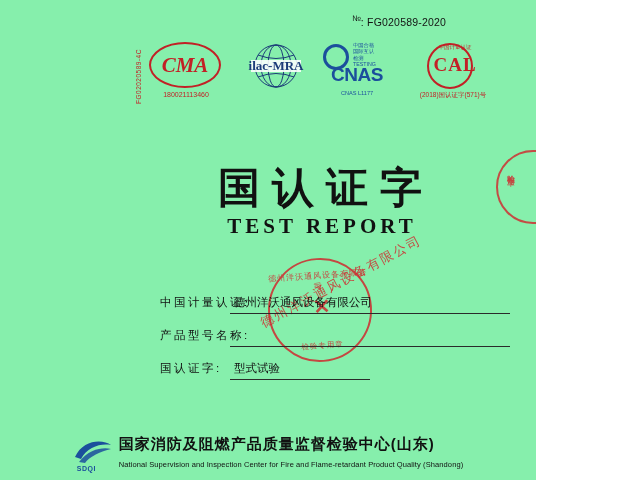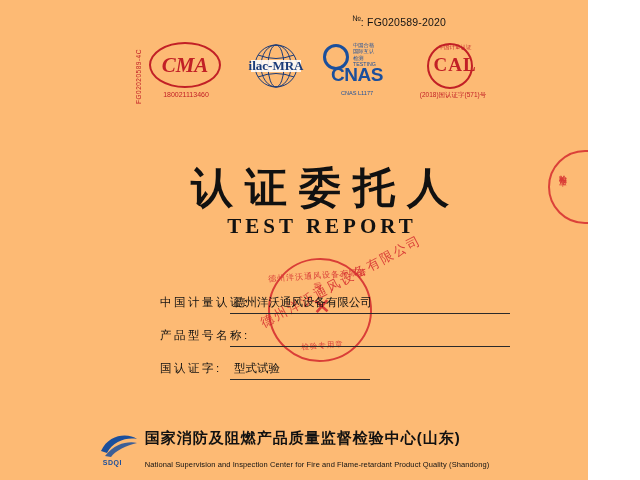--- a/index.html
+++ b/index.html
@@ -10,23 +10,23 @@
   body {
     width: 640px;
     height: 480px;
     overflow: hidden;
     font-family: "Liberation Sans", sans-serif;
     color: #1a1a1a;
     position: relative;
   }
   .page {
     position: relative;
-    width: 588px;
+    width: 536px;
     height: 480px;
-    background: #fdba74;
+    background: #86efac;
   }
 
   
   .report-no {
     position: absolute;
     top: 14px;
     left: 352px;
     font-size: 10.5px;
     letter-spacing: 0.2px;
     color: #141414;
@@ -372,21 +372,21 @@
     letter-spacing: 0.5px;
   }
   .footer-cn {
     font-size: 15px;
     font-weight: bold;
     color: #111;
     letter-spacing: 1px;
     text-align: left;
   }
   .footer-en {
-    margin-top: 12px;
+    margin-top: 6px;
     font-size: 7.5px;
     color: #111;
     text-align: right;
     letter-spacing: 0.1px;
   }
 </style>
 </head>
 <body>
 
 <div class="page">
@@ -435,21 +435,21 @@
     <div class="mark mark-cnas">
       <div class="cnas-wrap">
         <div class="cnas-ring"></div>
         <div class="cnas-side">中国合格<br>国际互认<br>检测<br>TESTING</div>
         <div class="cnas-text">CNAS</div>
         <div class="cnas-sub">CNAS L1177</div>
       </div>
     </div>
   </div>
 
-  <div class="title-cn">认证委托人</div>
+  <div class="title-cn">国认证字</div>
   <div class="title-en">TEST REPORT</div>
 
   <div class="stamp-round">
     <div class="stamp-arc-text">德州洋沃通风设备有限公司</div>
     <div class="stamp-bottom-text">检验专用章</div>
   </div>
   <div class="stamp-oblique">德州洋沃通风设备有限公司</div>
 
   <div class="stamp-edge">
     <div class="ring"></div>

